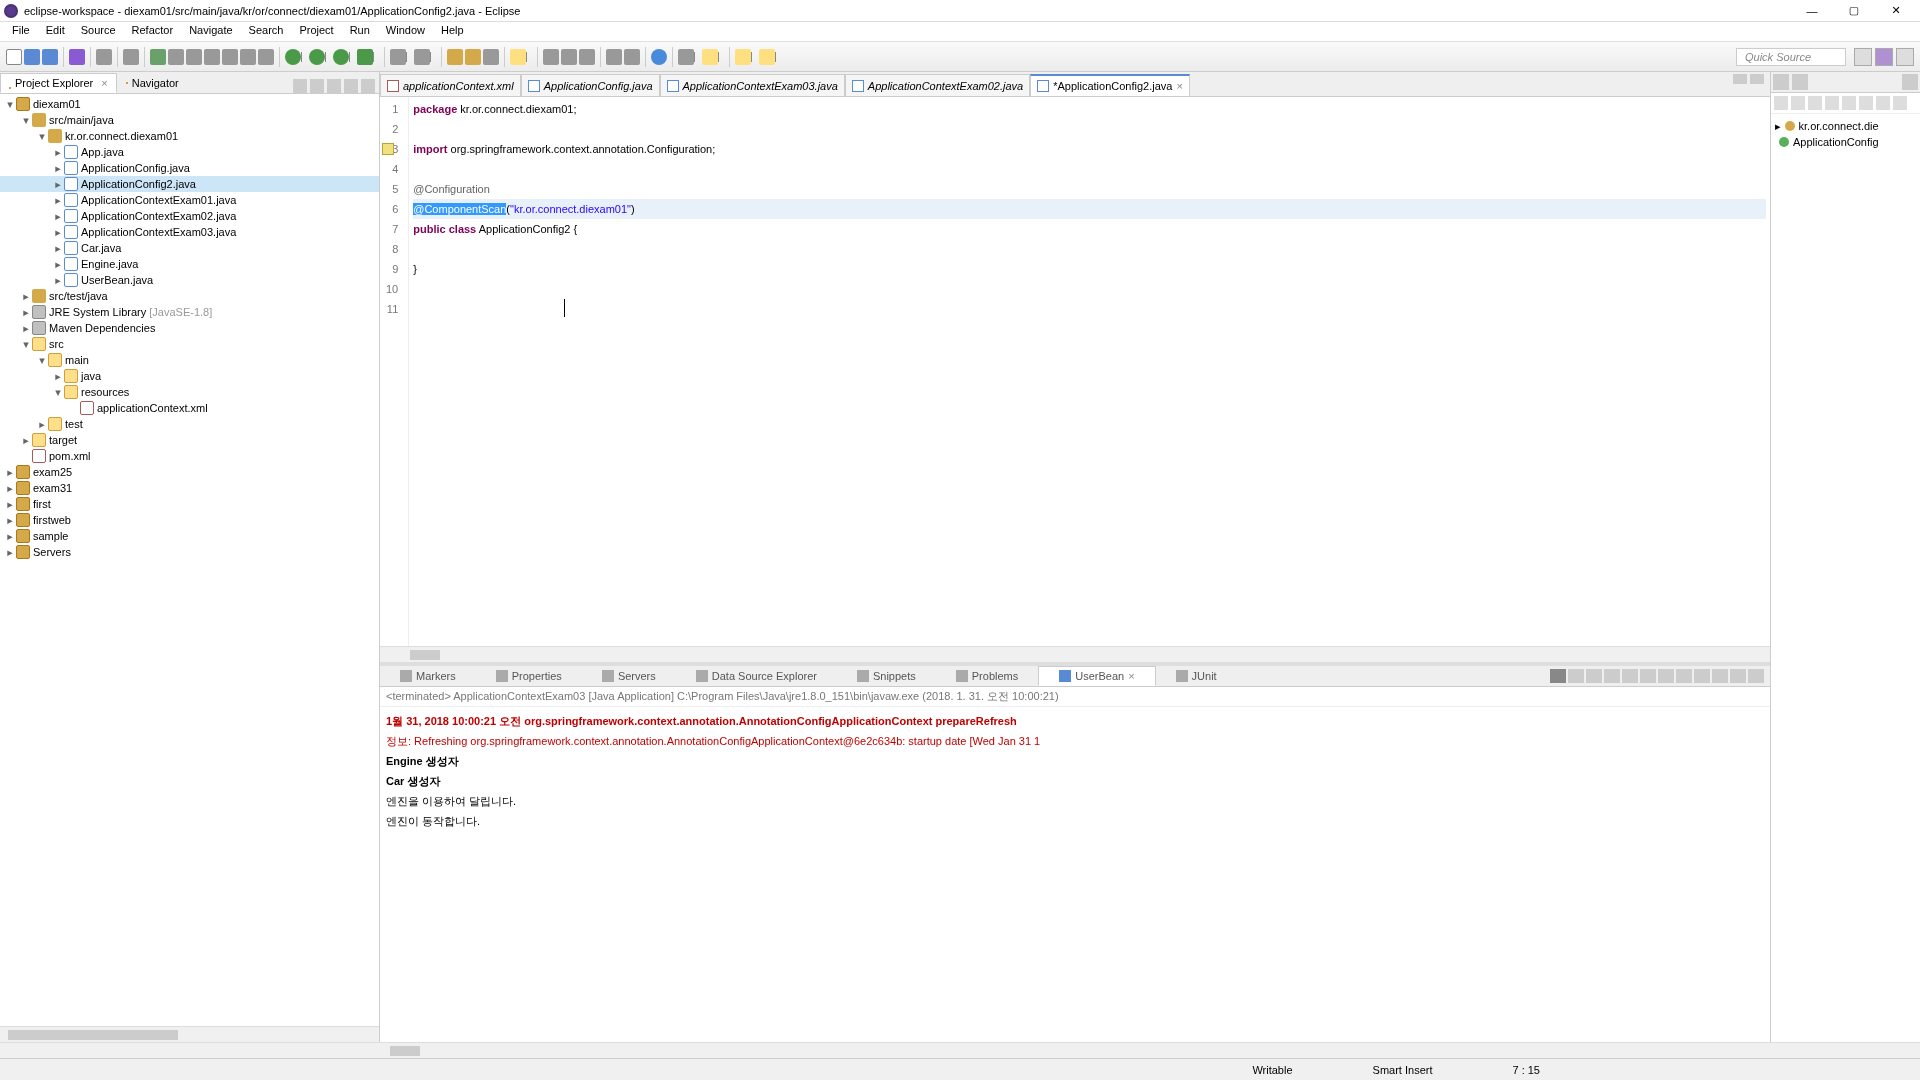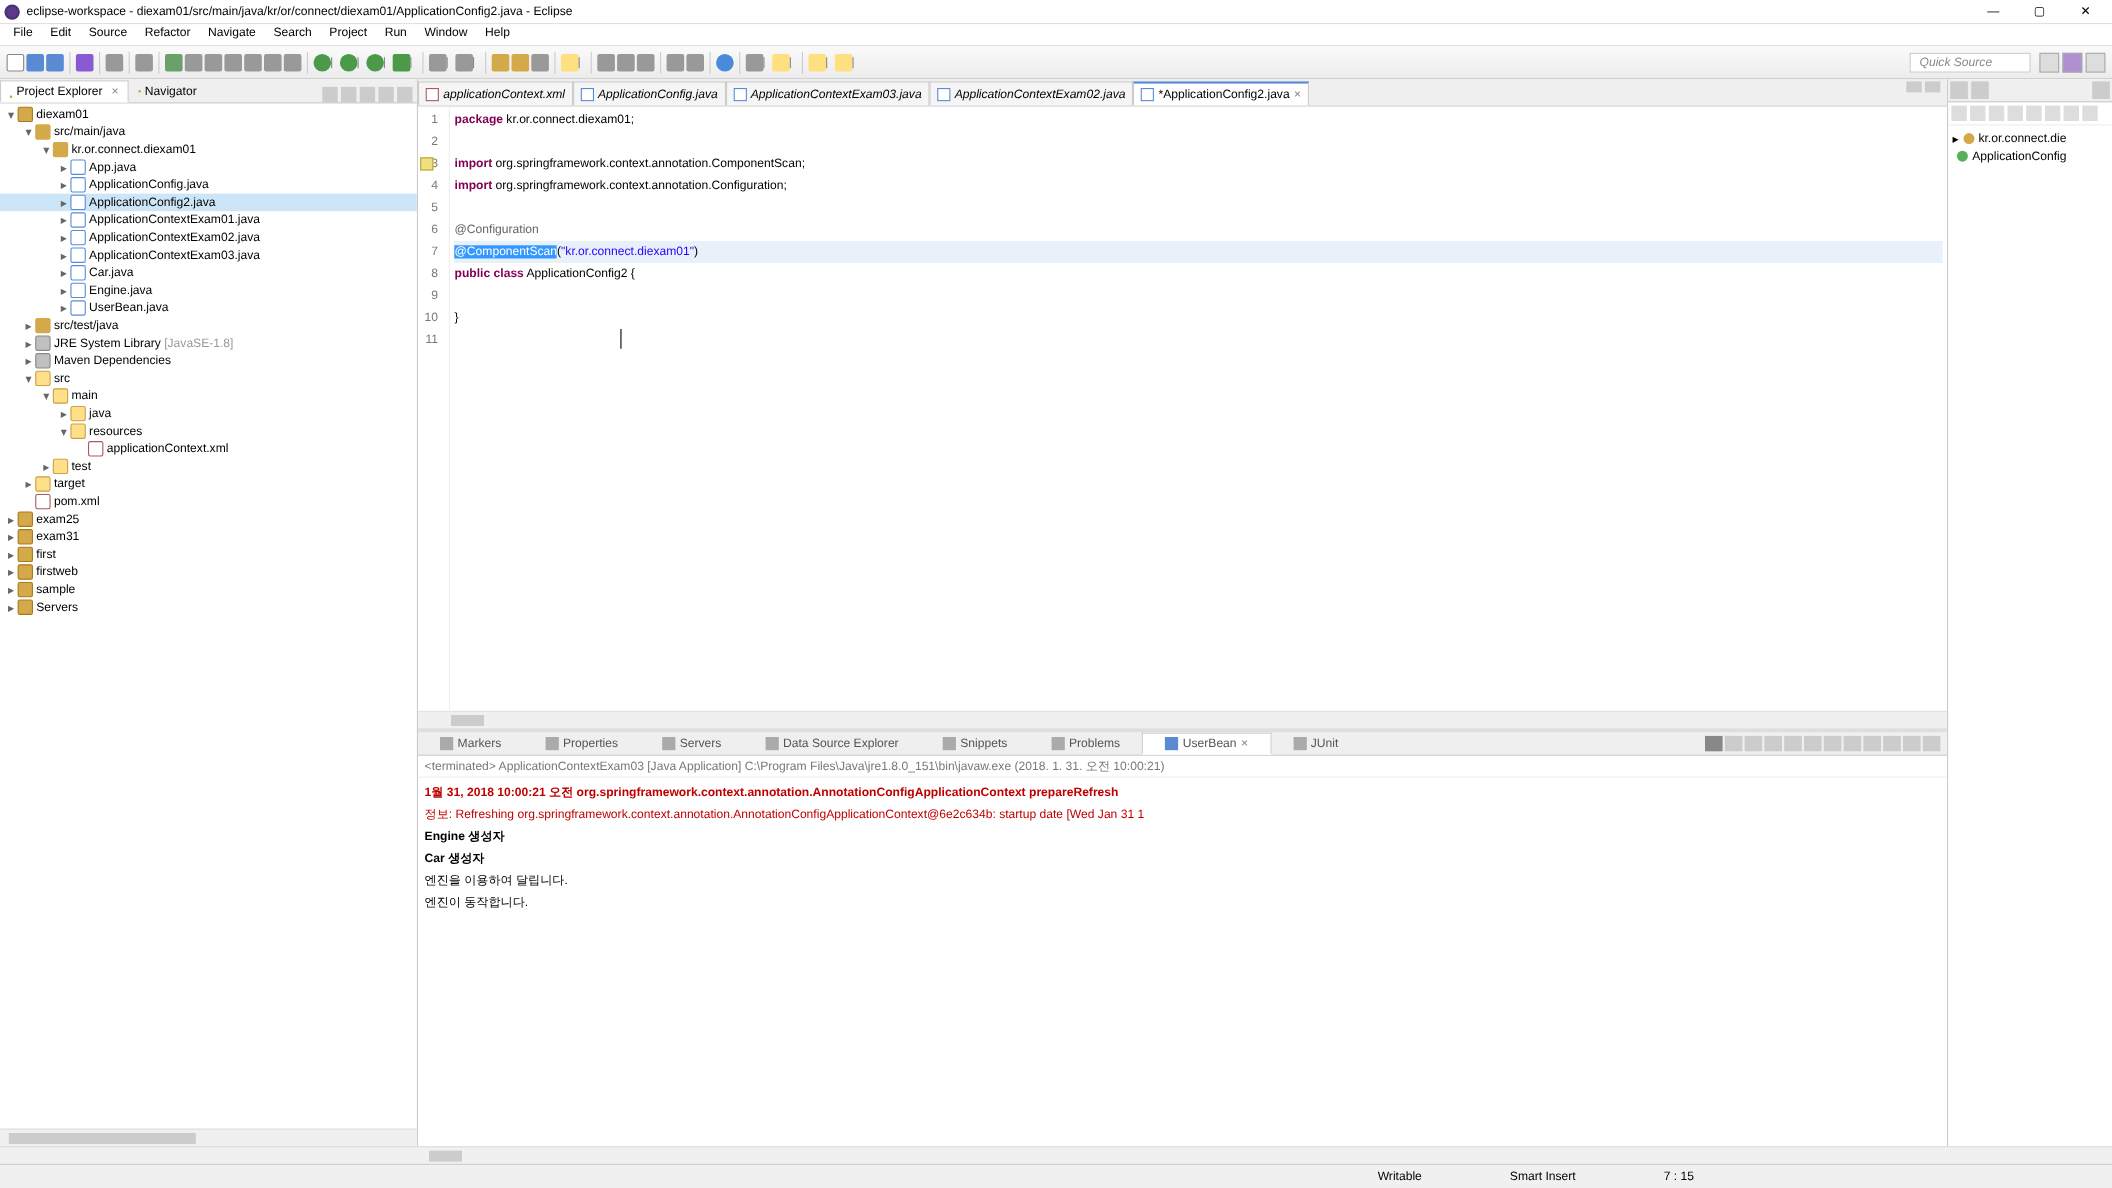--- a/index.html
+++ b/index.html
@@ -390,21 +390,20 @@
         <div class="gl">6</div>
         <div class="gl">7</div>
         <div class="gl">8</div>
         <div class="gl">9</div>
         <div class="gl">10</div>
         <div class="gl">11</div>
       </div>
       <div class="code">
         <div class="cl"><span class="kw">package</span><span> kr.or.connect.diexam01;</span></div>
         <div class="cl"></div>
-        <div class="cl"><span class="kw">import</span><span> org.springframework.context.annotation.ComponentScan;</span></div>
         <div class="cl"><span class="kw">import</span><span> org.springframework.context.annotation.Configuration;</span></div>
         <div class="cl"></div>
         <div class="cl"><span class="ann">@Configuration</span></div>
         <div class="cl hl"><span class="sel">@ComponentScan</span><span>(</span><span class="str">"kr.or.connect.diexam01"</span><span>)</span></div>
         <div class="cl"><span class="kw">public</span><span> </span><span class="kw">class</span><span> ApplicationConfig2 {</span></div>
         <div class="cl"></div>
         <div class="cl"><span>}</span></div>
         <div class="cl"></div>
         <div class="cursor-mark"></div>
       </div>

